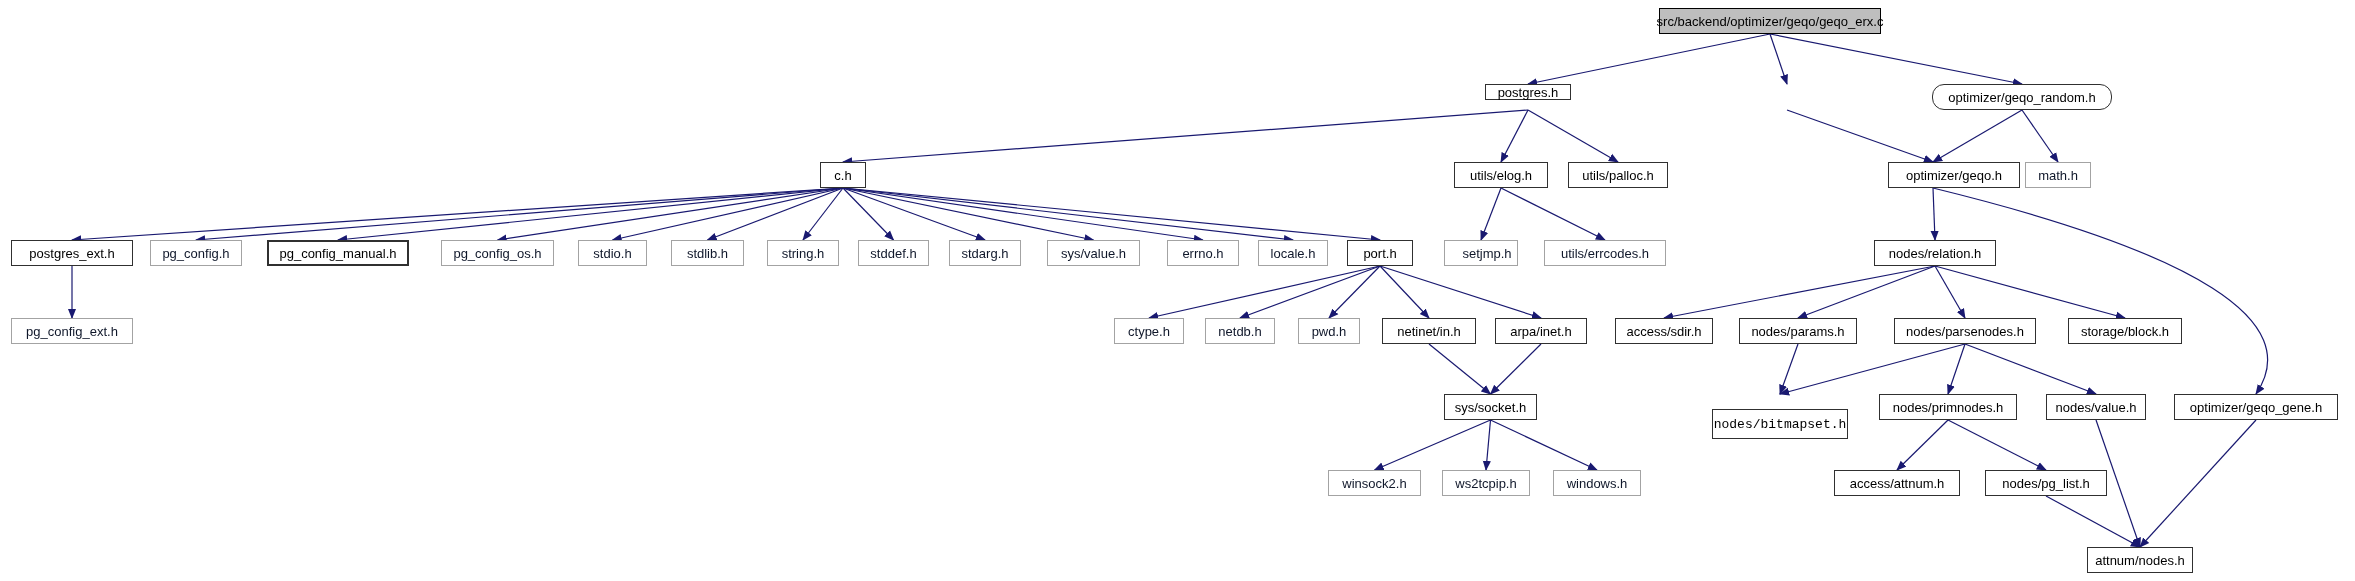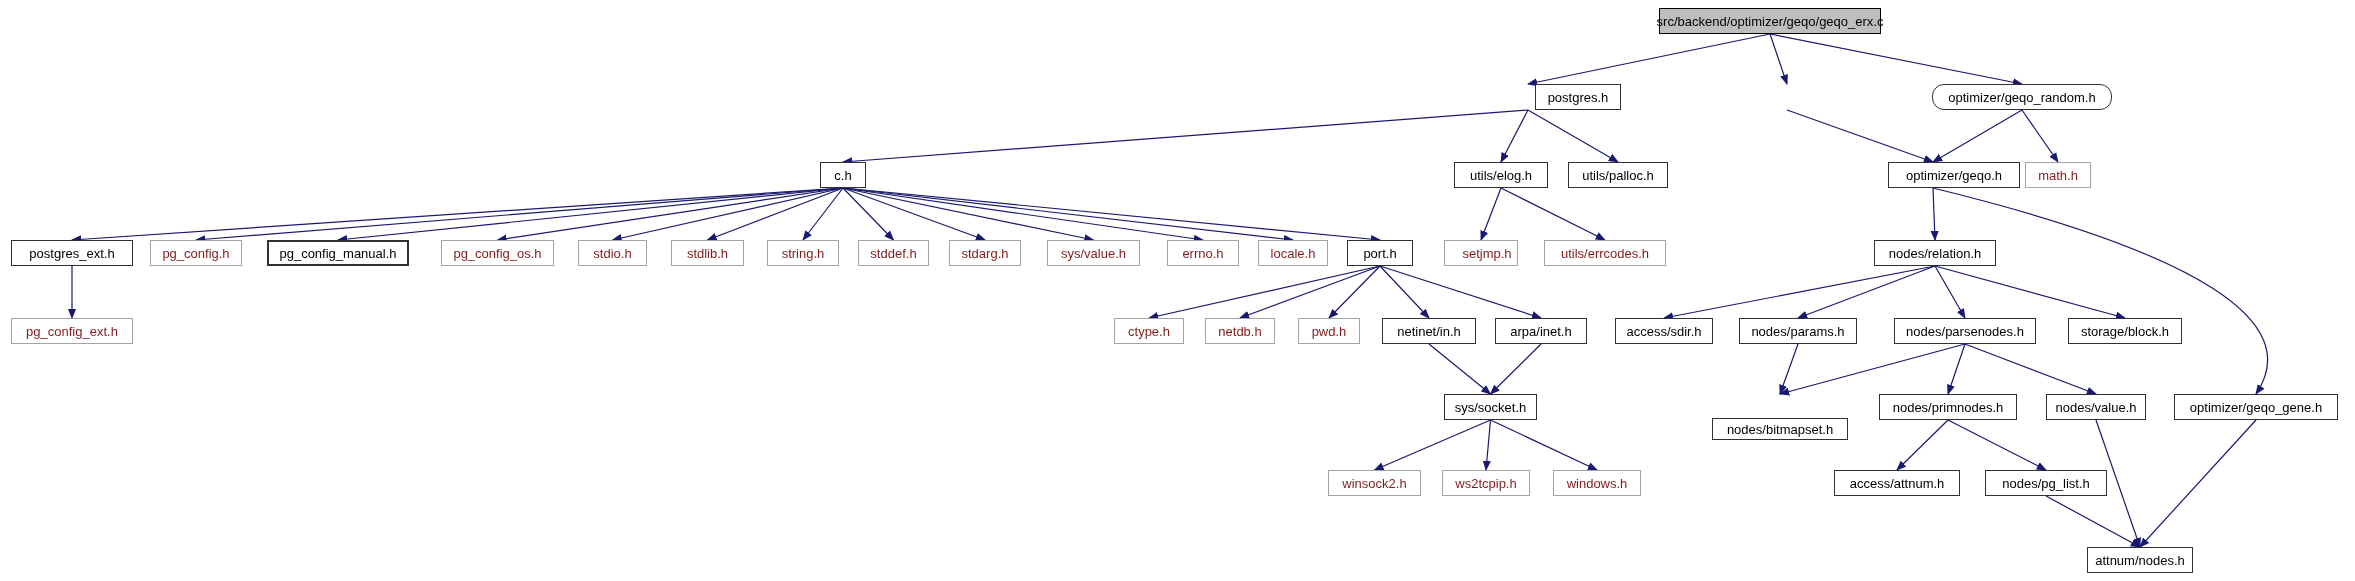--- a/index.html
+++ b/index.html
@@ -26,21 +26,21 @@
     cursor:pointer;
   }
   .node.main{
     background:#bebebe;
     border:1px solid #000000;
     color:#000000;
     cursor:default;
   }
   .node.plain{
     border:1px solid #a3a3a3;
-    color:#7f1d1d;
+    color:#0f172a;
     cursor:default;
   }
   .node.strong{
     border-width:2px;
   }
 </style>
 </head>
 <body>
 
 <div id="stage">
@@ -98,21 +98,21 @@
         <path d="M1965,344 L2096,394" fill="none" stroke="#191970" stroke-width="1.2" marker-end="url(#arrowhead)"></path>
         <path d="M1948,420 L1897,470" fill="none" stroke="#191970" stroke-width="1.2" marker-end="url(#arrowhead)"></path>
         <path d="M1948,420 L2046,470" fill="none" stroke="#191970" stroke-width="1.2" marker-end="url(#arrowhead)"></path>
         <path d="M2096,420 L2140,547" fill="none" stroke="#191970" stroke-width="1.2" marker-end="url(#arrowhead)"></path>
         <path d="M2046,496 L2140,547" fill="none" stroke="#191970" stroke-width="1.2" marker-end="url(#arrowhead)"></path>
         <path d="M2256,420 L2140,547" fill="none" stroke="#191970" stroke-width="1.2" marker-end="url(#arrowhead)"></path>
       </g>
   </svg>
 
 <div class="node main" style="left: 1659px; top: 8px; width: 222px; height: 26px;">src/backend/optimizer/geqo/geqo_erx.c</div>
-    <div class="node link" style="left: 1535px; top: 84px; width: 86px; height: 26px;">postgres.h</div>
+    <div class="node link" style="left: 1485px; top: 84px; width: 86px; height: 16px;">postgres.h</div>
     <div class="node link" style="left: 1932px; top: 84px; width: 180px; height: 26px; border-radius: 12px;">optimizer/geqo_random.h</div>
     <div class="node link" style="left: 820px; top: 162px; width: 46px; height: 26px;">c.h</div>
     <div class="node link" style="left: 1454px; top: 162px; width: 94px; height: 26px;">utils/elog.h</div>
     <div class="node link" style="left: 1568px; top: 162px; width: 100px; height: 26px;">utils/palloc.h</div>
     <div class="node link" style="left: 1867px; top: 162px; width: 132px; height: 26px; margin-left: 21px;">optimizer/geqo.h</div>
     <div class="node plain" style="left: 2025px; top: 162px; width: 66px; height: 26px;">math.h</div>
     <div class="node link" style="left: 11px; top: 240px; width: 122px; height: 26px;">postgres_ext.h</div>
     <div class="node plain" style="left: 150px; top: 240px; width: 92px; height: 26px;">pg_config.h</div>
     <div class="node link strong" style="left: 267px; top: 240px; width: 142px; height: 26px;">pg_config_manual.h</div>
     <div class="node plain" style="left: 441px; top: 240px; width: 113px; height: 26px;">pg_config_os.h</div>
@@ -132,21 +132,21 @@
     <div class="node plain" style="left: 1114px; top: 318px; width: 70px; height: 26px;">ctype.h</div>
     <div class="node plain" style="left: 1205px; top: 318px; width: 70px; height: 26px;">netdb.h</div>
     <div class="node plain" style="left: 1298px; top: 318px; width: 62px; height: 26px;">pwd.h</div>
     <div class="node link" style="left: 1382px; top: 318px; width: 94px; height: 26px;">netinet/in.h</div>
     <div class="node link" style="left: 1495px; top: 318px; width: 92px; height: 26px;">arpa/inet.h</div>
     <div class="node link" style="left: 1615px; top: 318px; width: 98px; height: 26px;">access/sdir.h</div>
     <div class="node link" style="left: 1739px; top: 318px; width: 118px; height: 26px;">nodes/params.h</div>
     <div class="node link" style="left: 1894px; top: 318px; width: 142px; height: 26px;">nodes/parsenodes.h</div>
     <div class="node link" style="left: 2068px; top: 318px; width: 114px; height: 26px;">storage/block.h</div>
     <div class="node link" style="left: 1444px; top: 394px; width: 93px; height: 26px;">sys/socket.h</div>
-    <div class="node link" style="left: 1712px; top: 418px; width: 136px; height: 22px;">nodes/bitmapset.h</div>
+    <div class="node link" style="left: 1712px; top: 409px; width: 136px; height: 30px; font-family: Liberation Mono, monospace;">nodes/bitmapset.h</div>
     <div class="node link" style="left: 1879px; top: 394px; width: 138px; height: 26px;">nodes/primnodes.h</div>
     <div class="node link" style="left: 2046px; top: 394px; width: 100px; height: 26px;">nodes/value.h</div>
     <div class="node link" style="left: 2174px; top: 394px; width: 164px; height: 26px;">optimizer/geqo_gene.h</div>
     <div class="node plain" style="left: 1328px; top: 470px; width: 93px; height: 26px;">winsock2.h</div>
     <div class="node plain" style="left: 1442px; top: 470px; width: 88px; height: 26px;">ws2tcpip.h</div>
     <div class="node plain" style="left: 1553px; top: 470px; width: 88px; height: 26px;">windows.h</div>
     <div class="node link" style="left: 1834px; top: 470px; width: 126px; height: 26px;">access/attnum.h</div>
     <div class="node link" style="left: 1985px; top: 470px; width: 122px; height: 26px;">nodes/pg_list.h</div>
     <div class="node link" style="left: 2087px; top: 547px; width: 106px; height: 26px;">attnum/nodes.h</div>
   </div>

